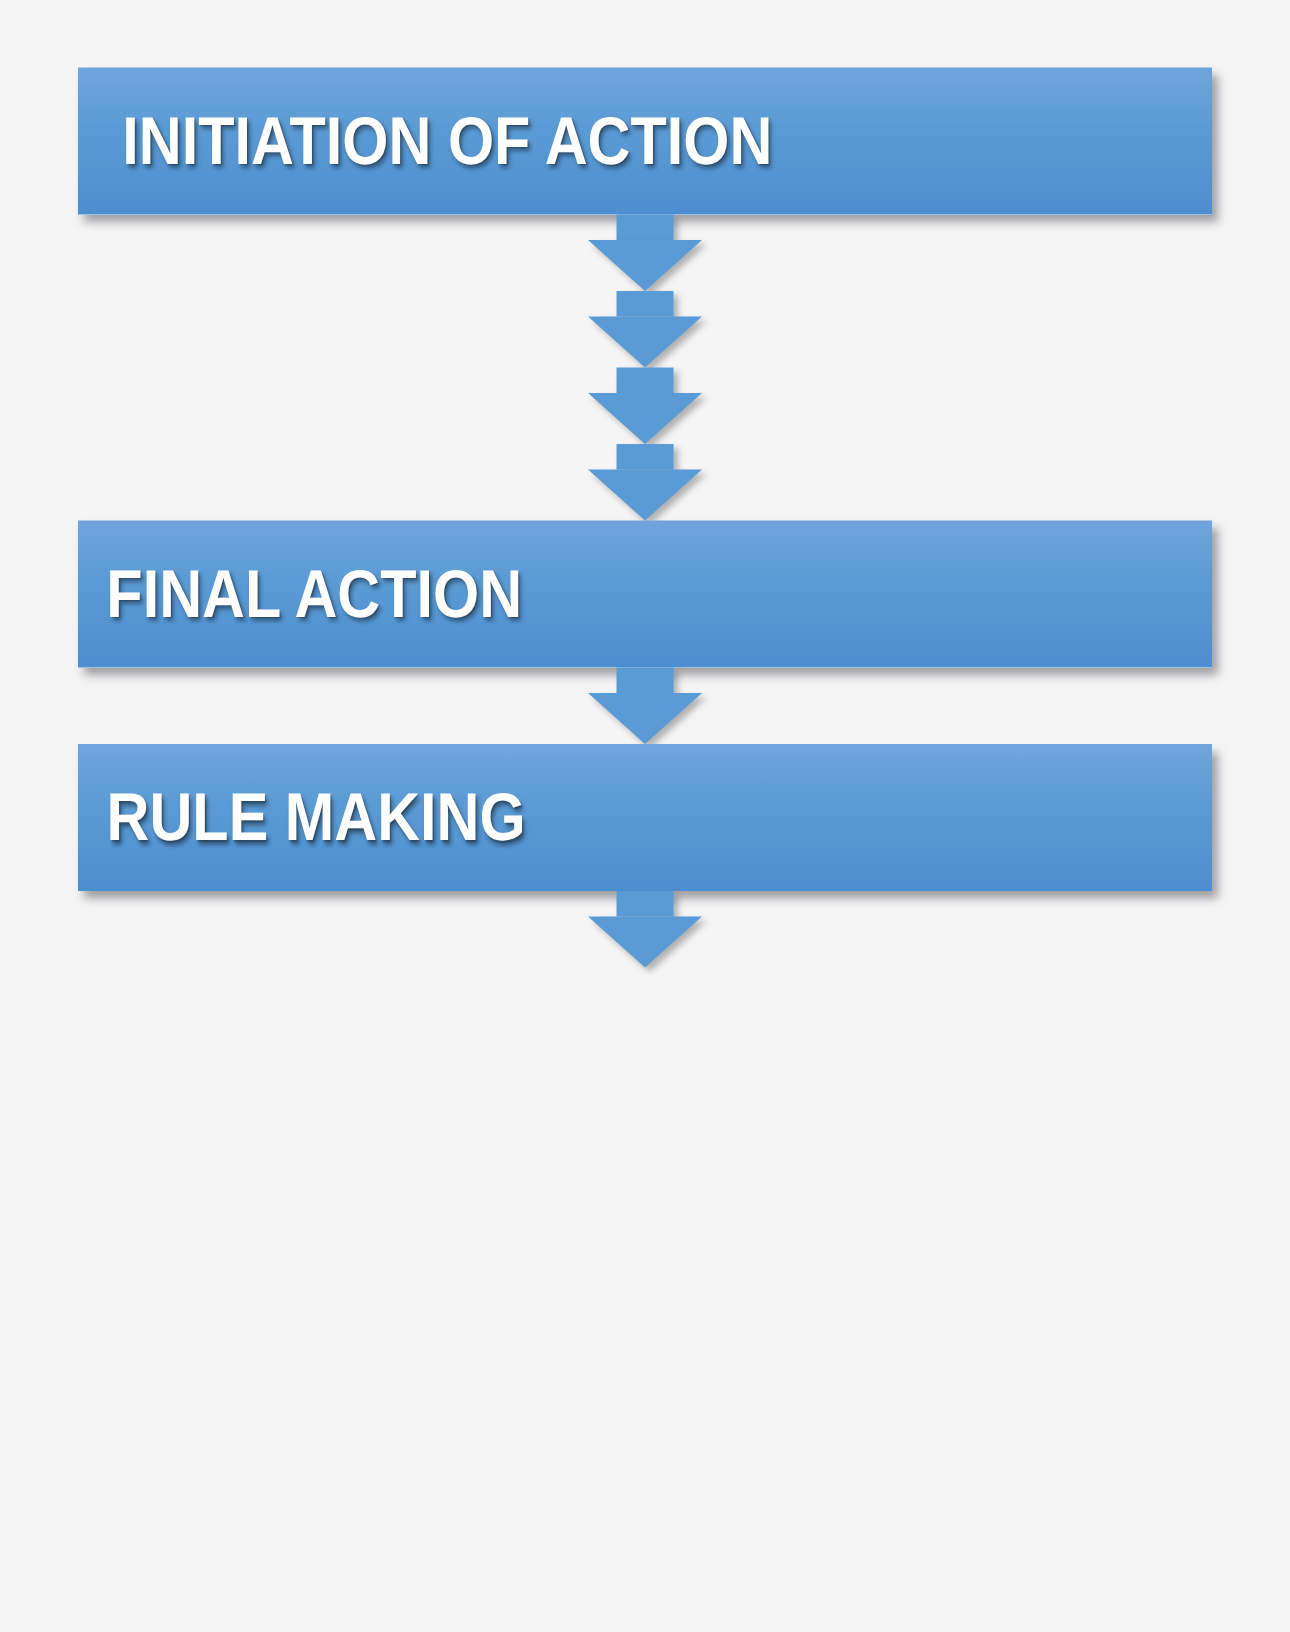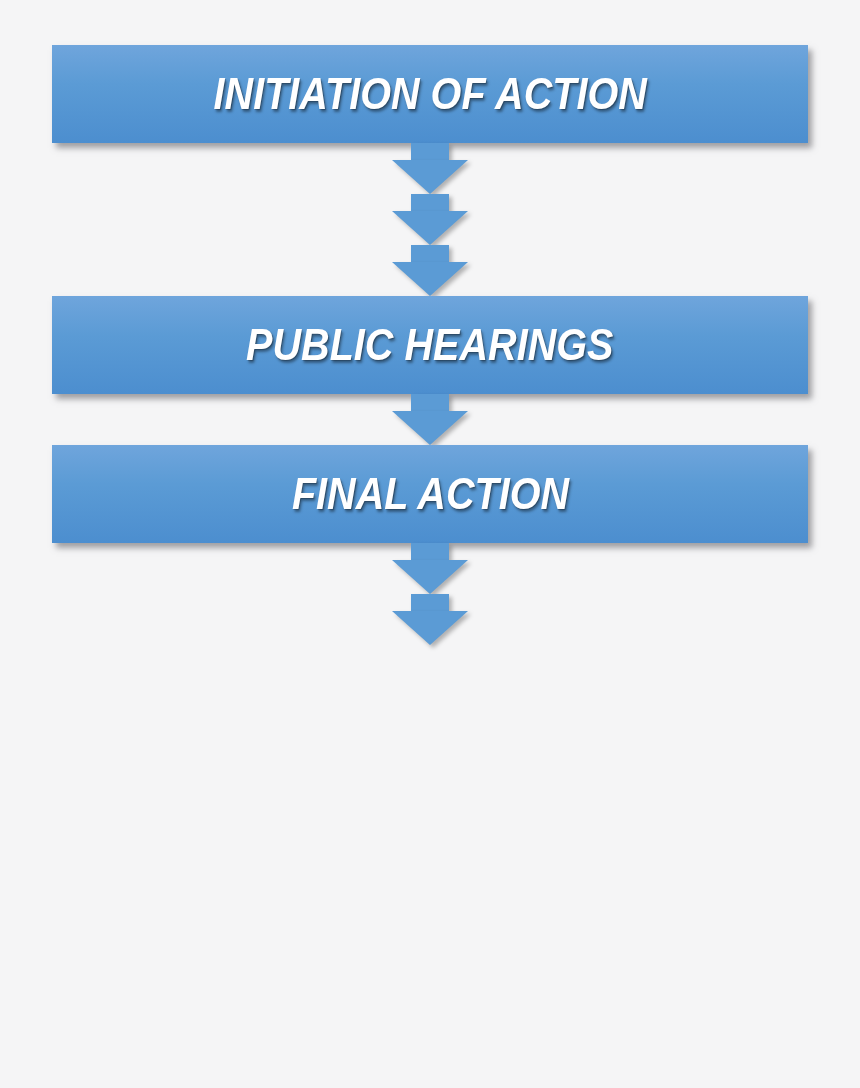--- a/index.html
+++ b/index.html
@@ -14,24 +14,22 @@
   .flow {
     width: 756px;
     margin: 0 auto;
     padding-top: 45px;
   }
   .step-box {
     width: 756px;
     height: 98px;
     display: flex;
     align-items: center;
-    justify-content: center;
     box-shadow: 4px 5px 6px rgba(90, 90, 95, 0.55);
     position: relative;
-    font-style: italic;
   }
   .step-box.blue {
     background: linear-gradient(180deg, #6fa5dc 0%, #5b9bd5 40%, #4c8ecf 100%);
   }
   .step-box.green {
     background: linear-gradient(180deg, #06b153 0%, #00ac4e 55%, #00a44a 100%);
   }
   .step-label {
     color: #ffffff;
     font-weight: bold;
@@ -88,38 +86,38 @@
     <div class="stem"></div>
     <div class="head"></div>
   </div>
 
 
   <div class="arrow">
     <div class="stem"></div>
     <div class="head"></div>
   </div>
 
-  <div class="step-box blue">
-    <span class="step-label">PUBLIC HEARINGS</span>
-  </div>
 
   <div class="arrow">
     <div class="stem"></div>
     <div class="head"></div>
   </div>
 
   <div class="step-box blue">
     <span class="step-label">FINAL ACTION</span>
   </div>
 
   <div class="arrow">
     <div class="stem"></div>
     <div class="head"></div>
   </div>
 
+  <div class="step-box blue">
+    <span class="step-label">RULE MAKING</span>
+  </div>
 
   <div class="arrow">
     <div class="stem"></div>
     <div class="head"></div>
   </div>
 
 
 </div>
 
 </body></html>

